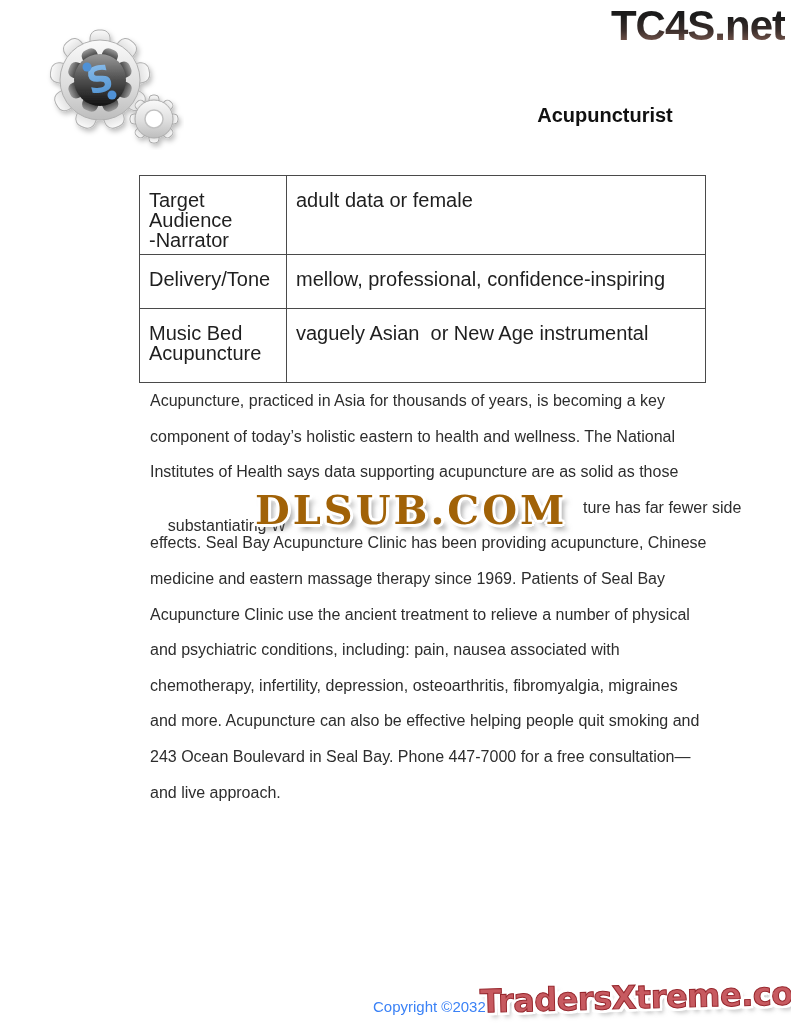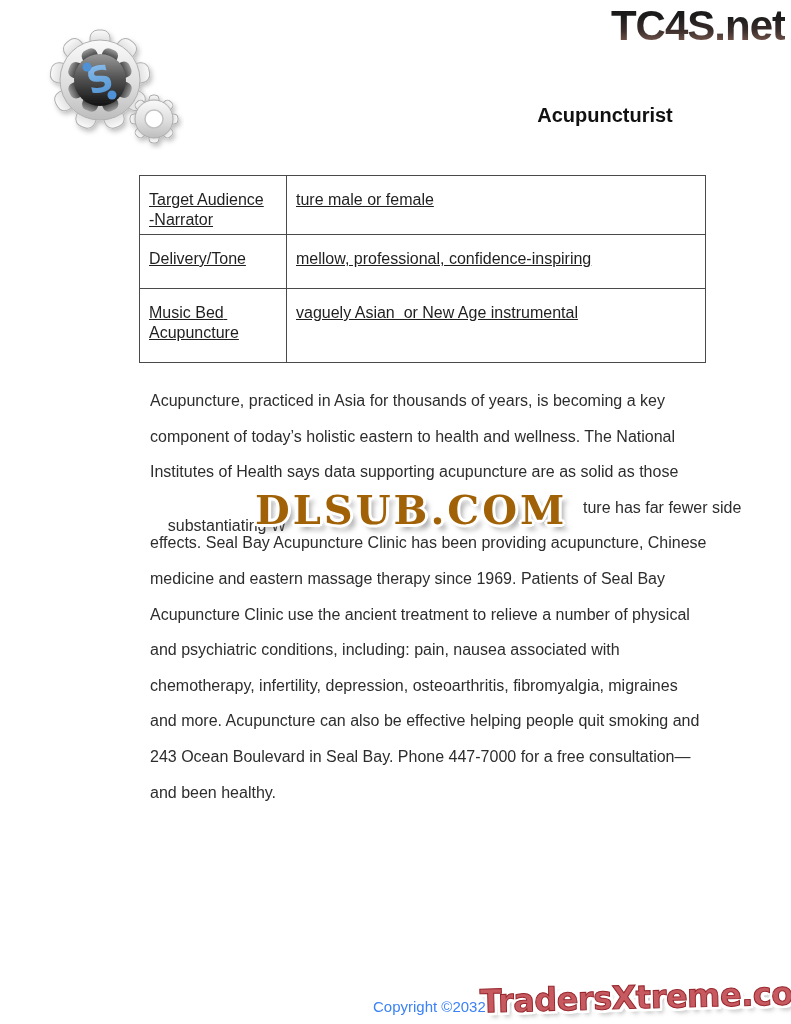--- a/index.html
+++ b/index.html
@@ -24,22 +24,22 @@
     font-size:20px;font-weight:bold;color:#111;
   }
 
   
   table.spec{
     position:absolute;left:139px;top:175px;width:567px;
     border-collapse:collapse;table-layout:fixed;
   }
   table.spec td{
     border:1px solid #4a4a4a;vertical-align:top;
-    font-size:16px;color:#1f1f1f;padding:14px 8px 4px 9px;
-    white-space:pre-wrap;line-height:20px;text-decoration:underline;
+    font-size:20px;color:#1f1f1f;padding:14px 8px 4px 9px;
+    white-space:pre-wrap;line-height:20px;
   }
   td.lbl{width:129px;}
   td.val{padding-left:15px;}
   tr.r1{height:52px;}
   tr.r2{height:54px;}
   tr.r3{height:74px;}
 
   
   .script{
     position:absolute;left:150px;top:392px;width:560px;
@@ -159,21 +159,21 @@
 
 <div class="wordmark">TC4S.net</div>
 
 <div class="doc-title">Acupuncturist</div>
 
 <table class="spec">
   <tbody>
     <tr class="r1">
       <td class="lbl">Target Audience
 -Narrator</td>
-      <td class="val">ture male or female</td>
+      <td class="val">adult data or female</td>
     </tr>
     <tr class="r2">
       <td class="lbl">Delivery/Tone</td>
       <td class="val">mellow, professional, confidence-inspiring</td>
     </tr>
     <tr class="r3">
       <td class="lbl">Music Bed Acupuncture</td>
       <td class="val">vaguely Asian  or New Age instrumental</td>
     </tr>
   </tbody>
@@ -187,19 +187,19 @@
     <span>substantiating W</span>
     <span class="tail">ture has far fewer side</span>
   </div>
   <div class="p-line">effects. Seal Bay Acupuncture Clinic has been providing acupuncture, Chinese</div>
   <div class="p-line">medicine and eastern massage therapy since 1969. Patients of Seal Bay</div>
   <div class="p-line">Acupuncture Clinic use the ancient treatment to relieve a number of physical</div>
   <div class="p-line">and psychiatric conditions, including: pain, nausea associated with</div>
   <div class="p-line">chemotherapy, infertility, depression, osteoarthritis, fibromyalgia, migraines</div>
   <div class="p-line">and more. Acupuncture can also be effective helping people quit smoking and</div>
   <div class="p-line">243 Ocean Boulevard in Seal Bay. Phone 447-7000 for a free consultation—</div>
-  <div class="p-line">and been healthy.</div>
+  <div class="p-line">and live approach.</div>
 </div>
 
 <div class="wm-center">DLSUB.COM</div>
 <div class="wm-footer">TradersXtreme.com</div>
 
 <div class="copyright">Copyright ©2032</div>
 
 </body></html>

